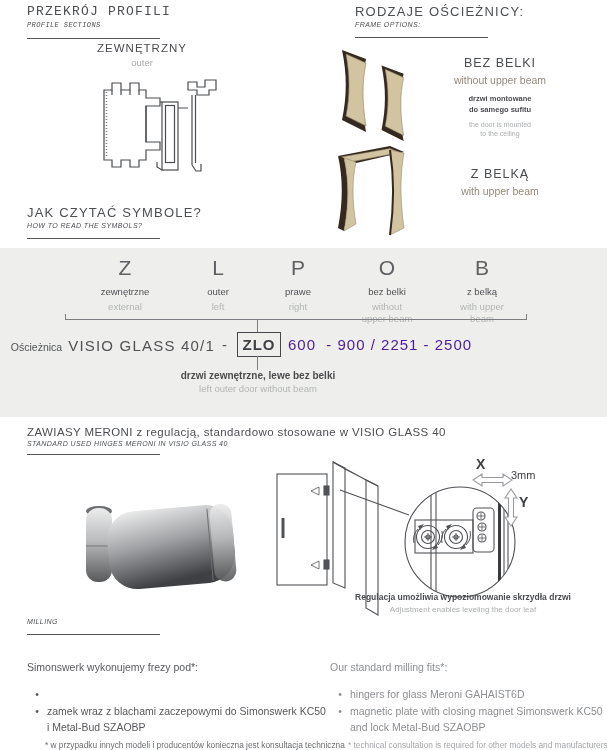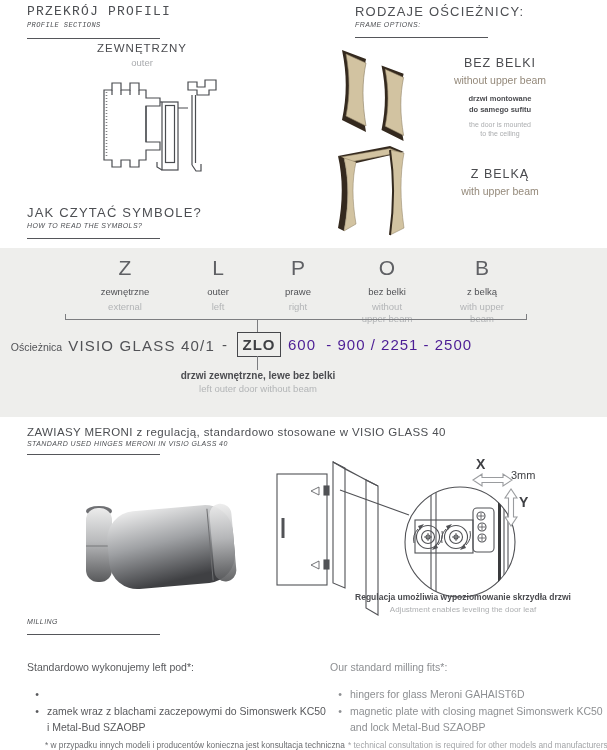--- a/index.html
+++ b/index.html
@@ -292,21 +292,21 @@
     <div class="dg-cap-pl">Regulacja umożliwia wypoziomowanie skrzydła drzwi</div>
     <div class="dg-cap-en">Adjustment enables leveling the door leaf</div>
   </div>
 
   <div class="sec-head" style="left:27px;top:616px;">
     <div class="h-sub">MILLING</div>
     <div class="h-rule"></div>
   </div>
 
   <div class="mill-col pl">
-    <div class="mill-intro">Standardowo wykonujemy left pod*:</div>
+    <div class="mill-intro">Simonswerk wykonujemy frezy pod*:</div>
     <div class="mill-item">
       <span class="mill-bullet">•</span>
     </div>
     <div class="mill-item">
       <span class="mill-bullet">•</span>
       <span class="mill-text">zamek wraz z blachami zaczepowymi do Simonswerk KC50
 i Metal-Bud SZAOBP</span>
     </div>
     <div class="mill-note">* w przypadku innych modeli i producentów konieczna jest konsultacja techniczna</div>
   </div>

